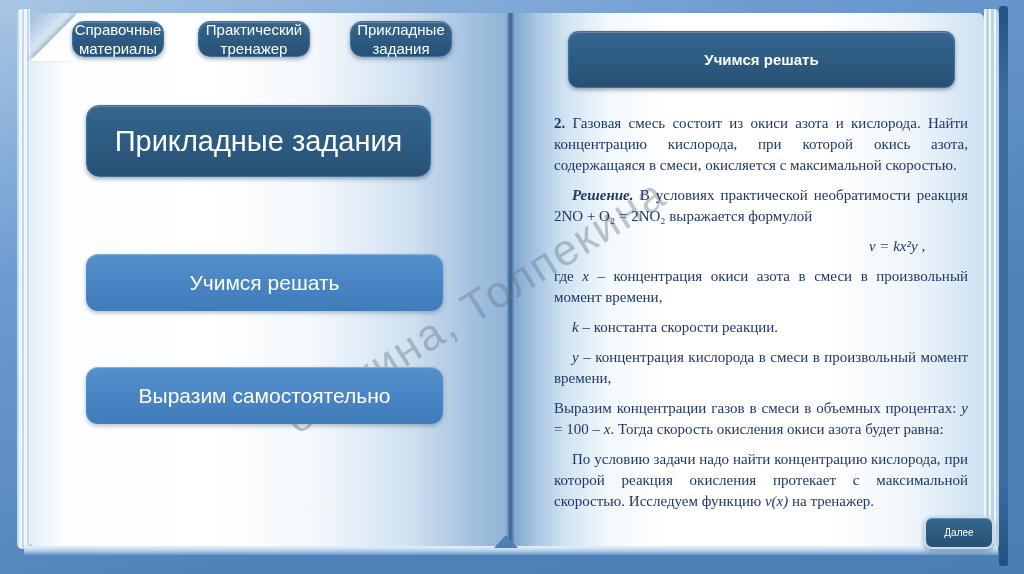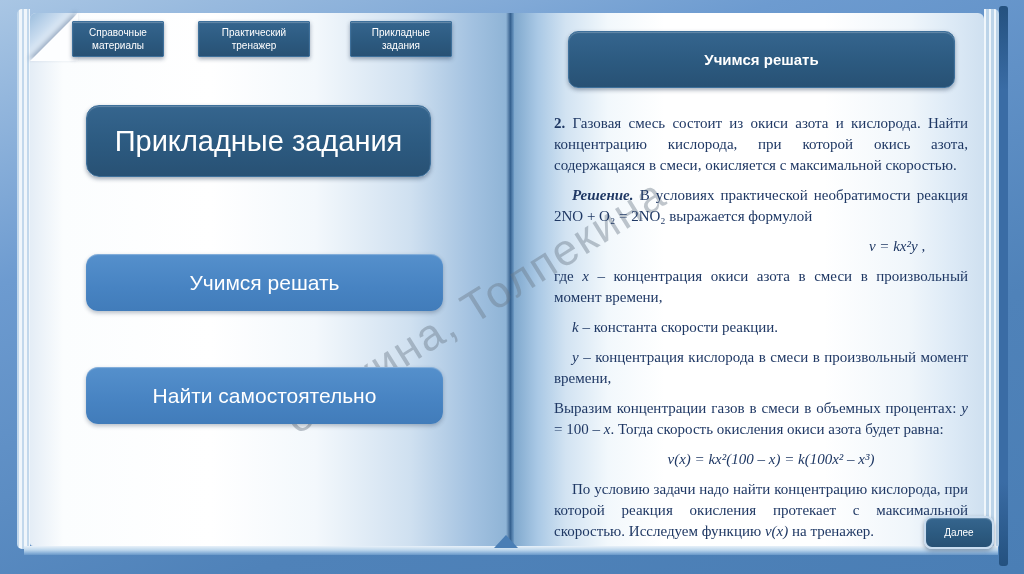--- a/index.html
+++ b/index.html
@@ -35,21 +35,21 @@
     filter:drop-shadow(-2px -2px 2px rgba(70,100,140,.45)); }
 
   
   .btn { display:flex; align-items:center; justify-content:center; text-align:center;
          color:#fff; cursor:pointer; z-index:10; }
   .btn-dark { background:linear-gradient(180deg,#35658e 0%,#2c5a80 55%,#285174 100%);
               box-shadow:0 2px 4px rgba(20,40,70,.4), inset 0 1px 1px rgba(255,255,255,.25);
               border:1px solid #3e709b; }
   .btn-mid  { background:linear-gradient(180deg,#5590cc 0%,#4783c2 60%,#417cba 100%);
               box-shadow:0 2px 4px rgba(20,40,70,.3), inset 0 1px 1px rgba(255,255,255,.3); }
-  .tab { border-radius:1px; font-size:10px; line-height:1.3; padding:3px 6px; }
+  .tab { border-radius:12px; font-size:15px; line-height:1.3; padding:3px 6px; }
   .tab-1 { left:72px;  top:21px; width:92px;  height:36px; }
   .tab-2 { left:198px; top:21px; width:112px; height:36px; }
   .tab-3 { left:350px; top:21px; width:102px; height:36px; }
   .title-big { left:86px; top:105px; width:345px; height:72px; border-radius:13px; font-size:29px; }
   .btn-learn { left:86px; top:254px; width:357px; height:57px; border-radius:12px; font-size:21px; }
   .btn-solve { left:86px; top:367px; width:357px; height:57px; border-radius:12px; font-size:21px; }
   .header-right { left:568px; top:31px; width:387px; height:57px; border-radius:10px; font-size:15px; font-weight:bold; }
   .btn-next { left:924px; top:516px; width:70px; height:33px; border-radius:8px; font-size:10px;
               border:2px solid #c9dcef; }
 
@@ -89,29 +89,28 @@
 <div class="abs corner-fold"></div>
 
 <div class="abs watermark">бёнкина, Толпекина</div>
 
 <div class="abs btn btn-dark tab tab-1">Справочные материалы</div>
 <div class="abs btn btn-dark tab tab-2">Практический тренажер</div>
 <div class="abs btn btn-dark tab tab-3">Прикладные задания</div>
 
 <div class="abs btn btn-dark title-big">Прикладные задания</div>
 <div class="abs btn btn-mid btn-learn">Учимся решать</div>
-<div class="abs btn btn-mid btn-solve">Найти самостоятельно</div>
+<div class="abs btn btn-mid btn-solve">Выразим самостоятельно</div>
 
 <div class="abs btn btn-dark header-right">Учимся решать</div>
 
 <div class="abs content">
   <p class="gap-b8"><span class="num">2.</span><span> Газовая смесь состоит из окиси азота и кислорода. Найти концентрацию кислорода, при которой окись азота, содержащаяся в смеси, окисляется с максимальной скоростью.</span></p>
   <p class="ind"><span class="sol-label">Решение.</span><span> В условиях практической необратимости реакция 2NO + O₂ = 2NO₂ выражается формулой</span></p>
   <p class="formula f1">v = kx²y ,</p>
   <p><span>где </span><span class="mvar">x</span><span> – концентрация окиси азота в смеси в произвольный момент времени,</span></p>
   <p class="ind gap-b2"><span class="mvar">k</span><span> – константа скорости реакции.</span></p>
   <p class="ind"><span class="mvar">y</span><span> – концентрация кислорода в смеси в произвольный момент времени,</span></p>
   <p><span>Выразим концентрации газов в смеси в объемных процентах: </span><span class="mvar">y</span><span> = 100 – </span><span class="mvar">x</span><span>. Тогда скорость окисления окиси азота будет равна:</span></p>
-  <p class="formula f2">v(x) = kx²(100 – x) = k(100x² – x³)</p>
   <p class="ind"><span>По условию задачи надо найти концентрацию кислорода, при которой реакция окисления протекает с максимальной скоростью. Исследуем функцию </span><span class="mvar">v(x)</span><span> на тренажер.</span></p>
 </div>
 
 <div class="abs btn btn-dark btn-next">Далее</div>
 
 </body></html>

